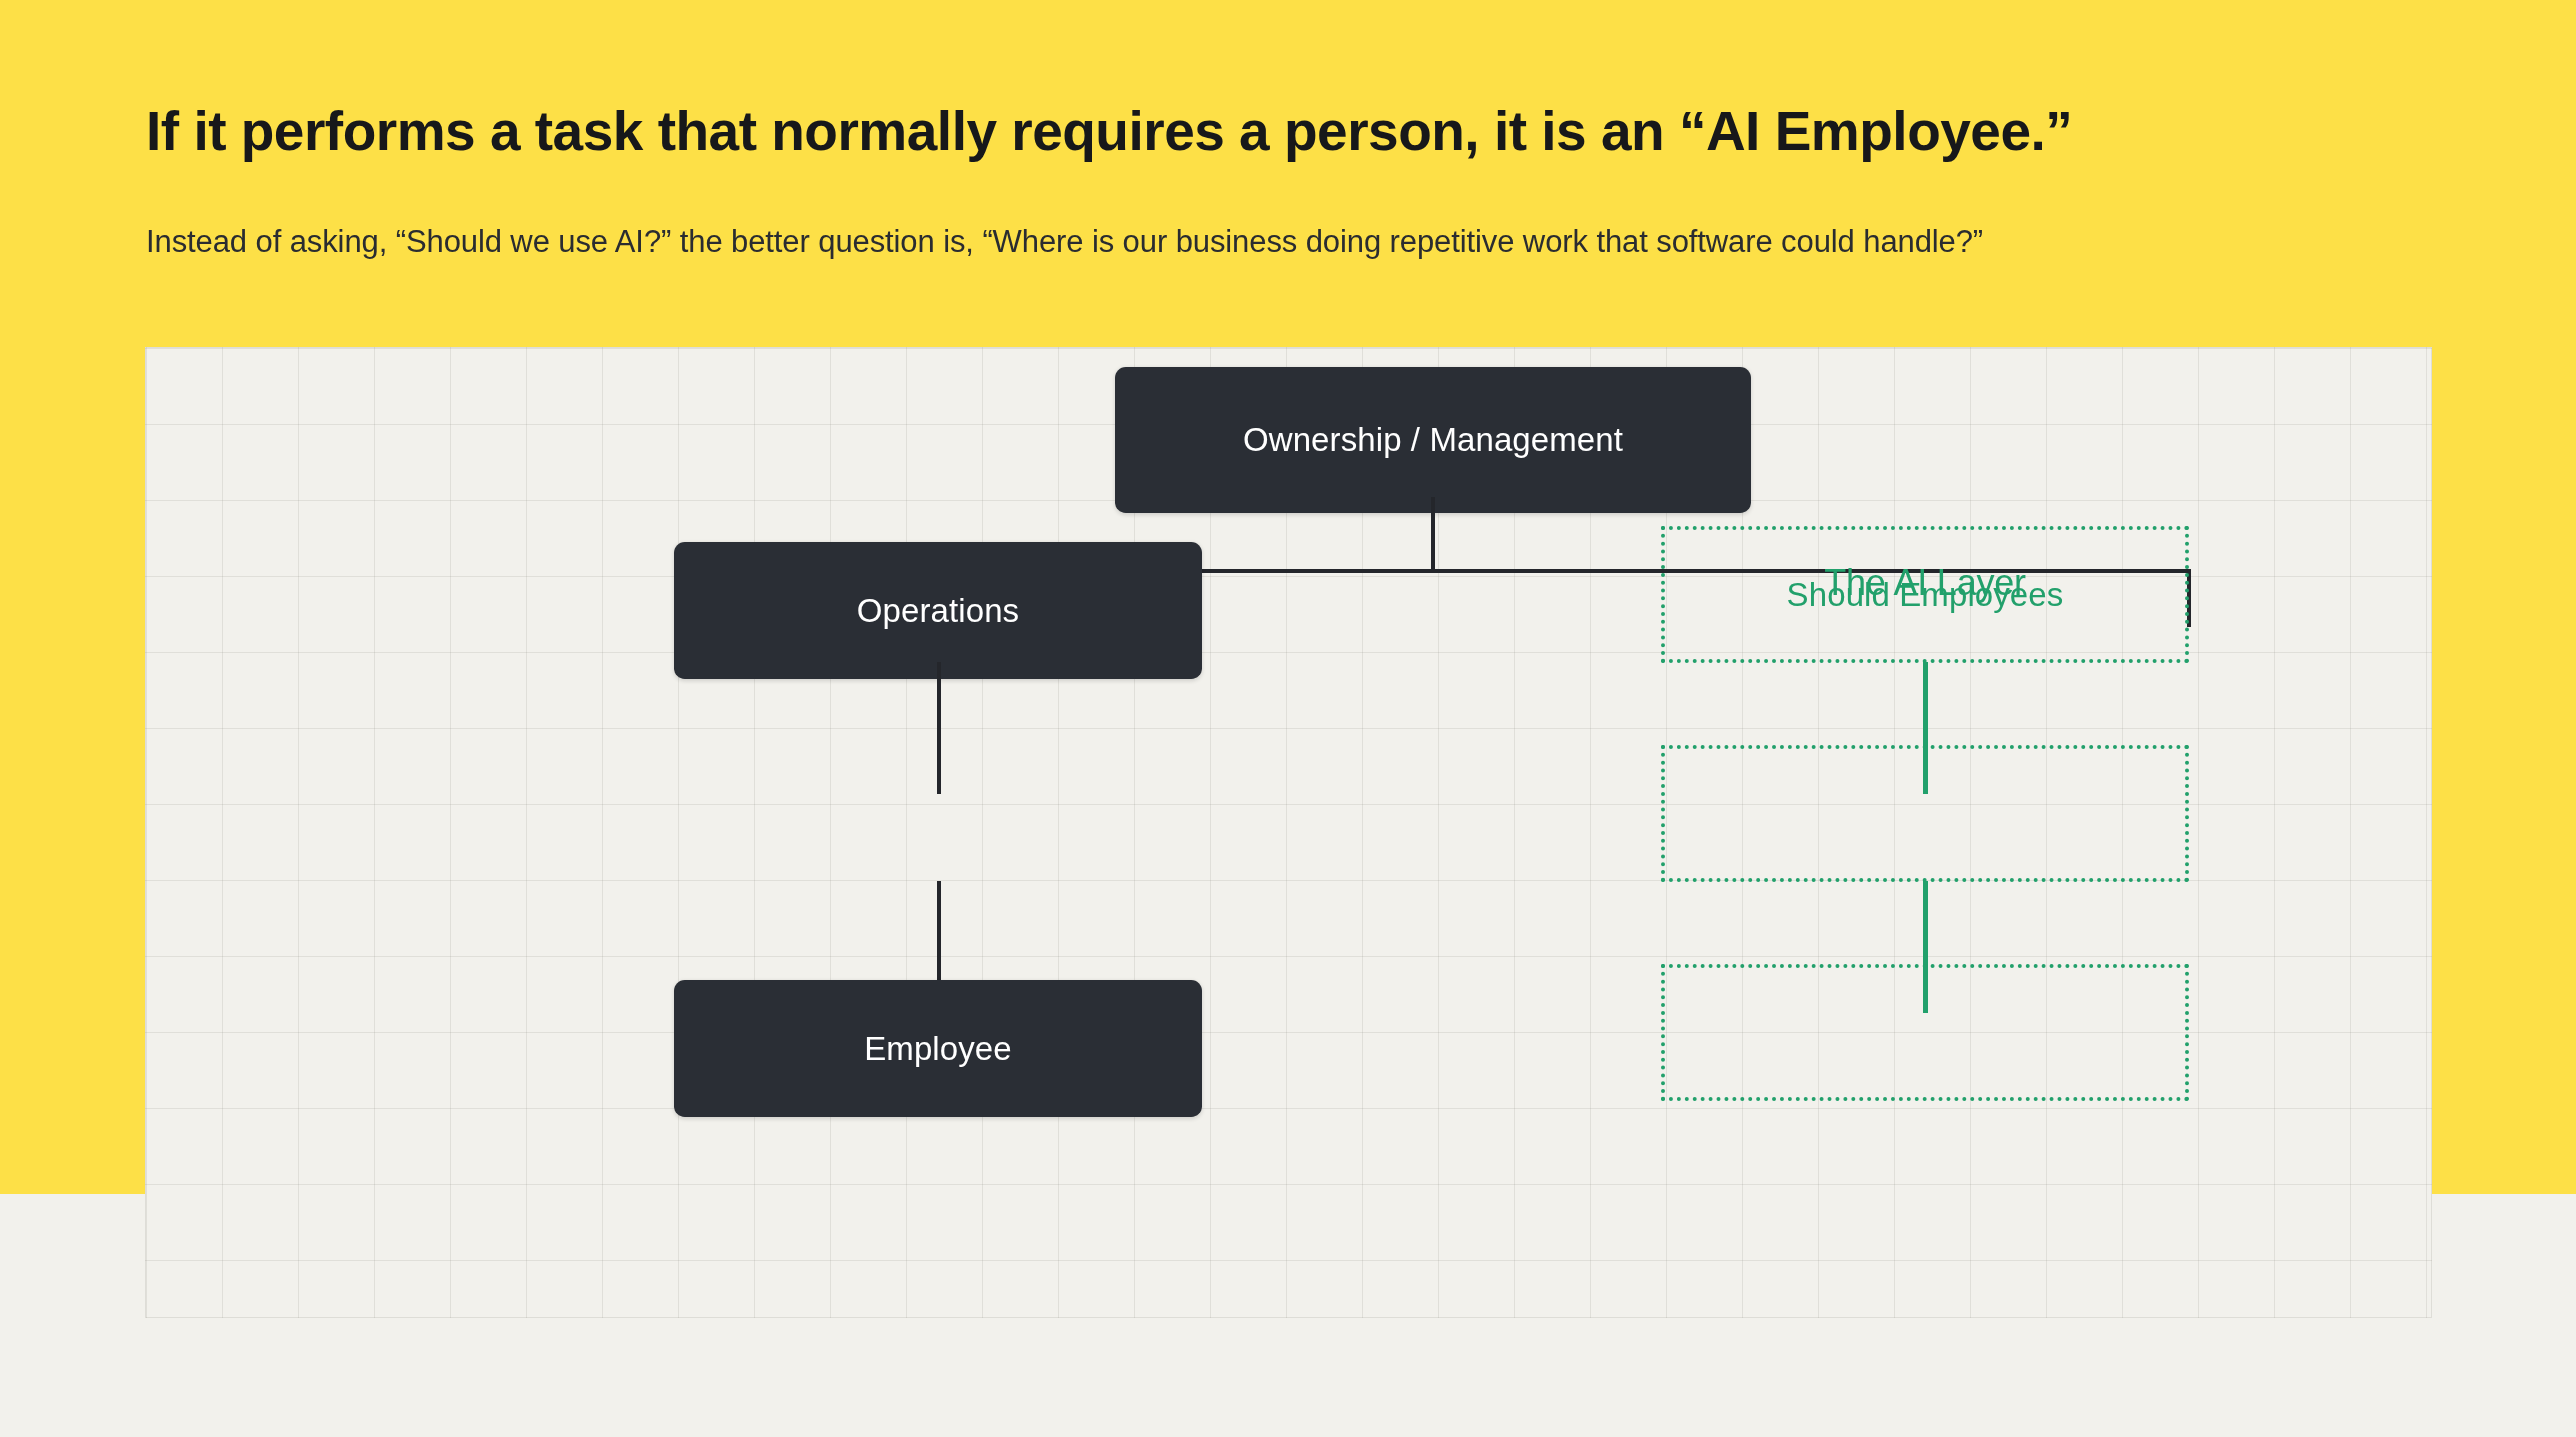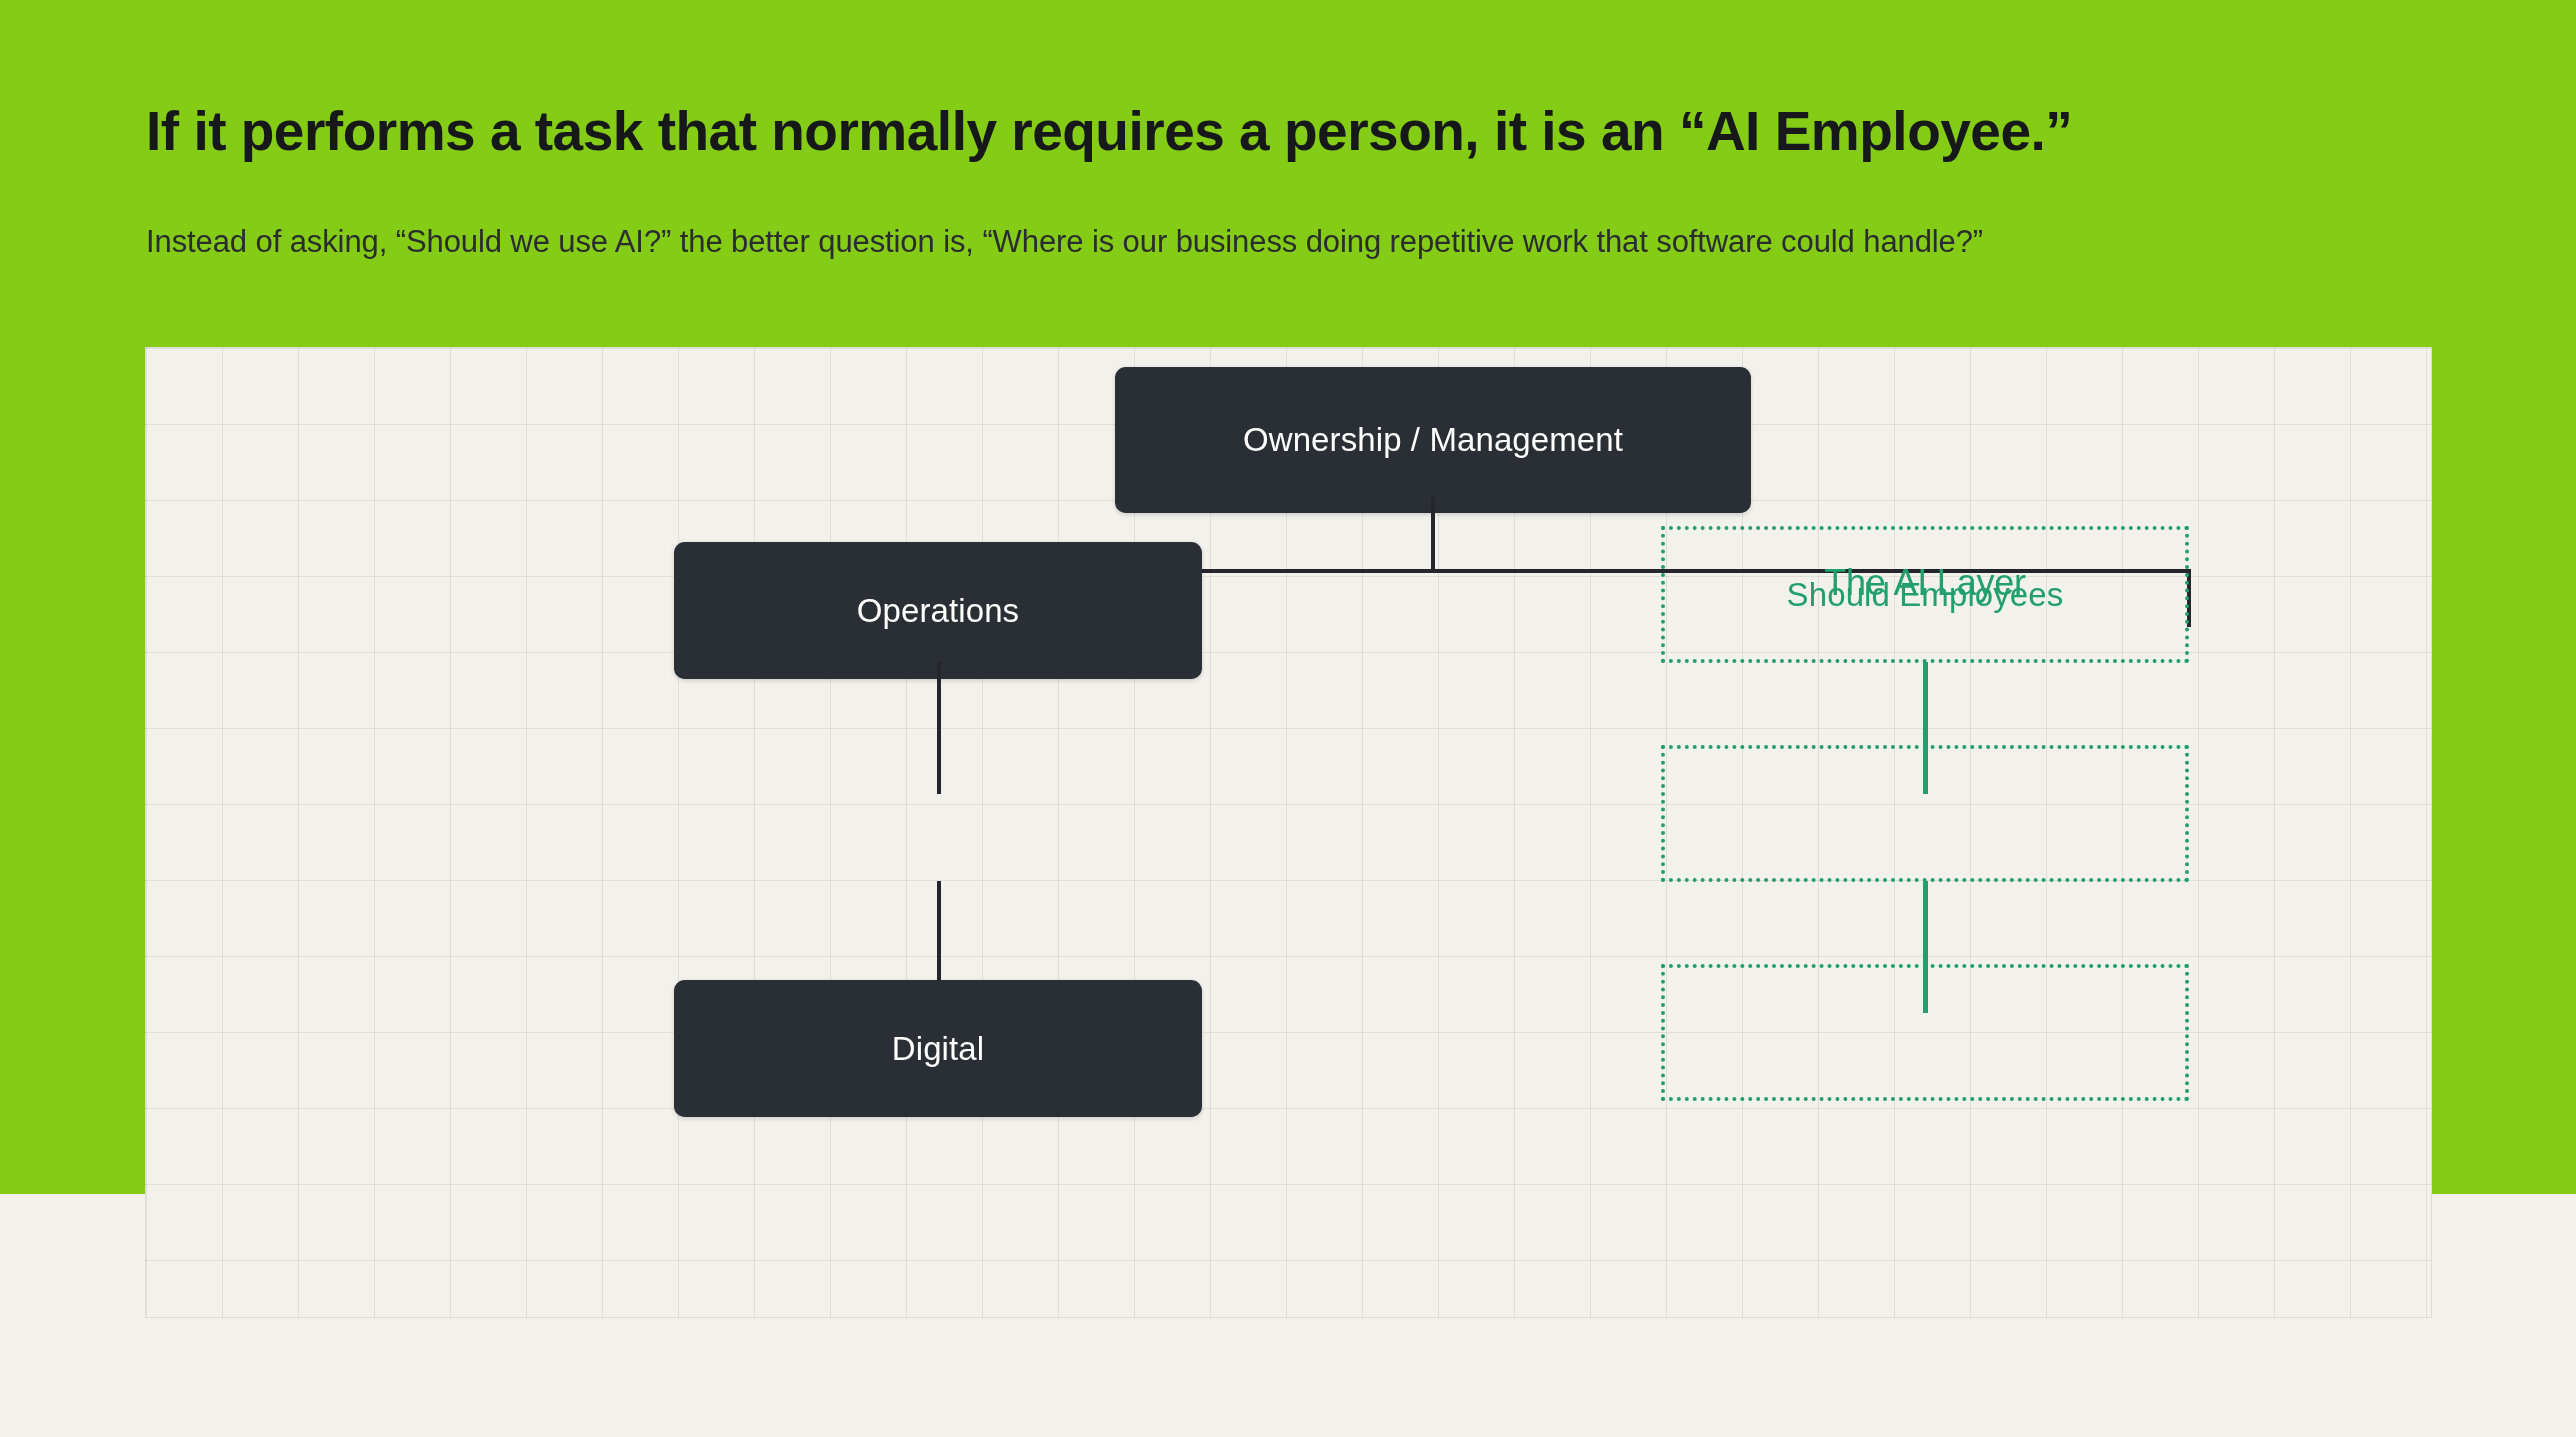--- a/index.html
+++ b/index.html
@@ -9,21 +9,21 @@
     height: 1438px;
     background: #f2f1ec;
     font-family: "Liberation Sans", sans-serif;
     overflow: hidden;
   }
 
   #slide {
     position: relative;
     width: 2576px;
     height: 1194px;
-    background: #84cc16;
+    background: #fde047;
     padding-left: 36px;
   }
 
   
   .headline {
     position: absolute;
     left: 146px;
     top: 101px;
     width: 2300px;
     font-size: 55px;
@@ -169,21 +169,21 @@
 
     <div class="col-title" id="title-ai">The AI Layer</div>
 
     <div class="node-dark" id="box-operations">Operations</div>
 
     <div class="conn-dark" id="conn-ops-sales"></div>
 
 
     <div class="conn-dark" id="conn-sales-del"></div>
 
-    <div class="node-dark" id="box-delivery">Digital</div>
+    <div class="node-dark" id="box-delivery">Employee</div>
 
     <div class="node-green" id="box-digital-employees">Should Employees</div>
 
     <div class="conn-green" id="conn-de-2"></div>
 
     <div class="node-green" id="box-ai-slot-2"></div>
 
     <div class="conn-green" id="conn-de-3"></div>
 
     <div class="node-green" id="box-ai-slot-3"></div>

